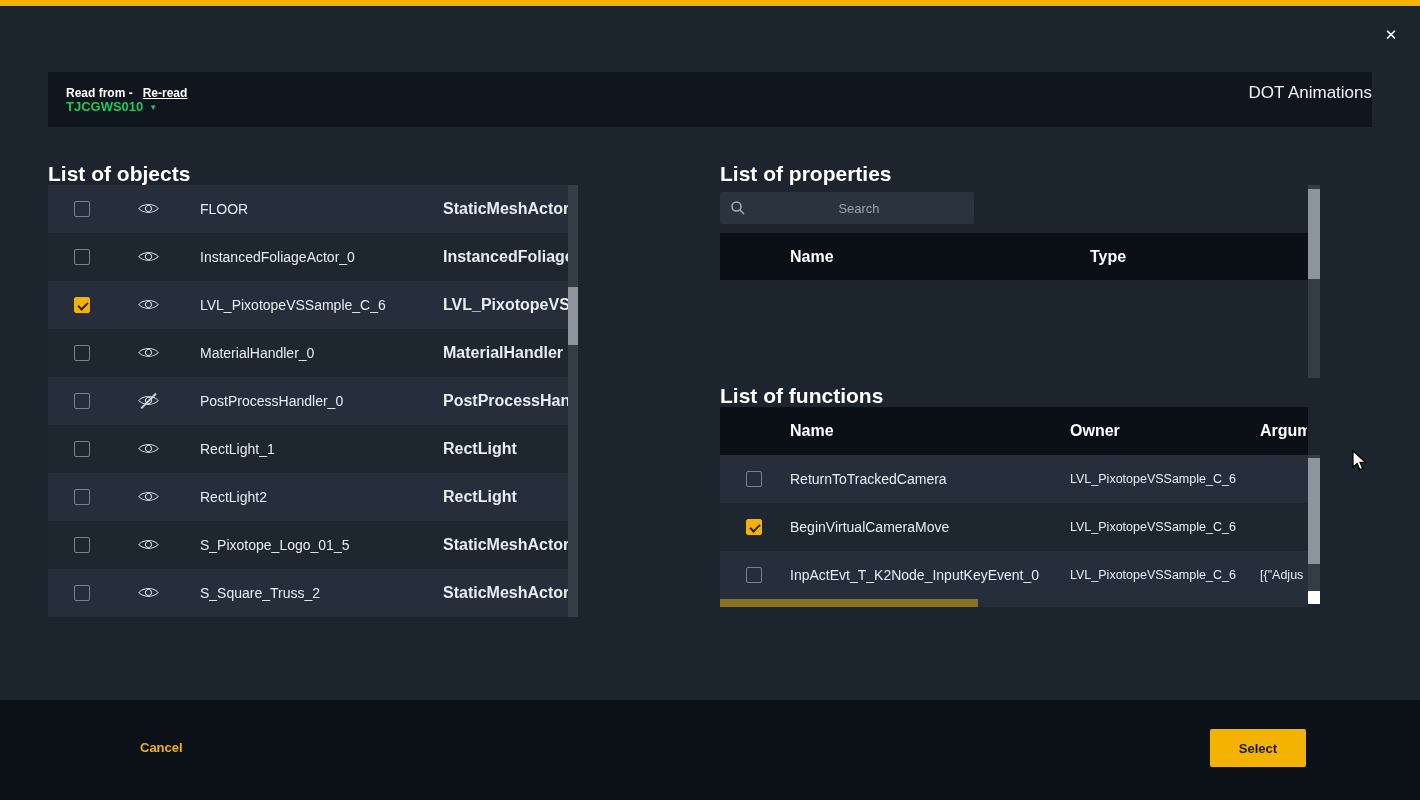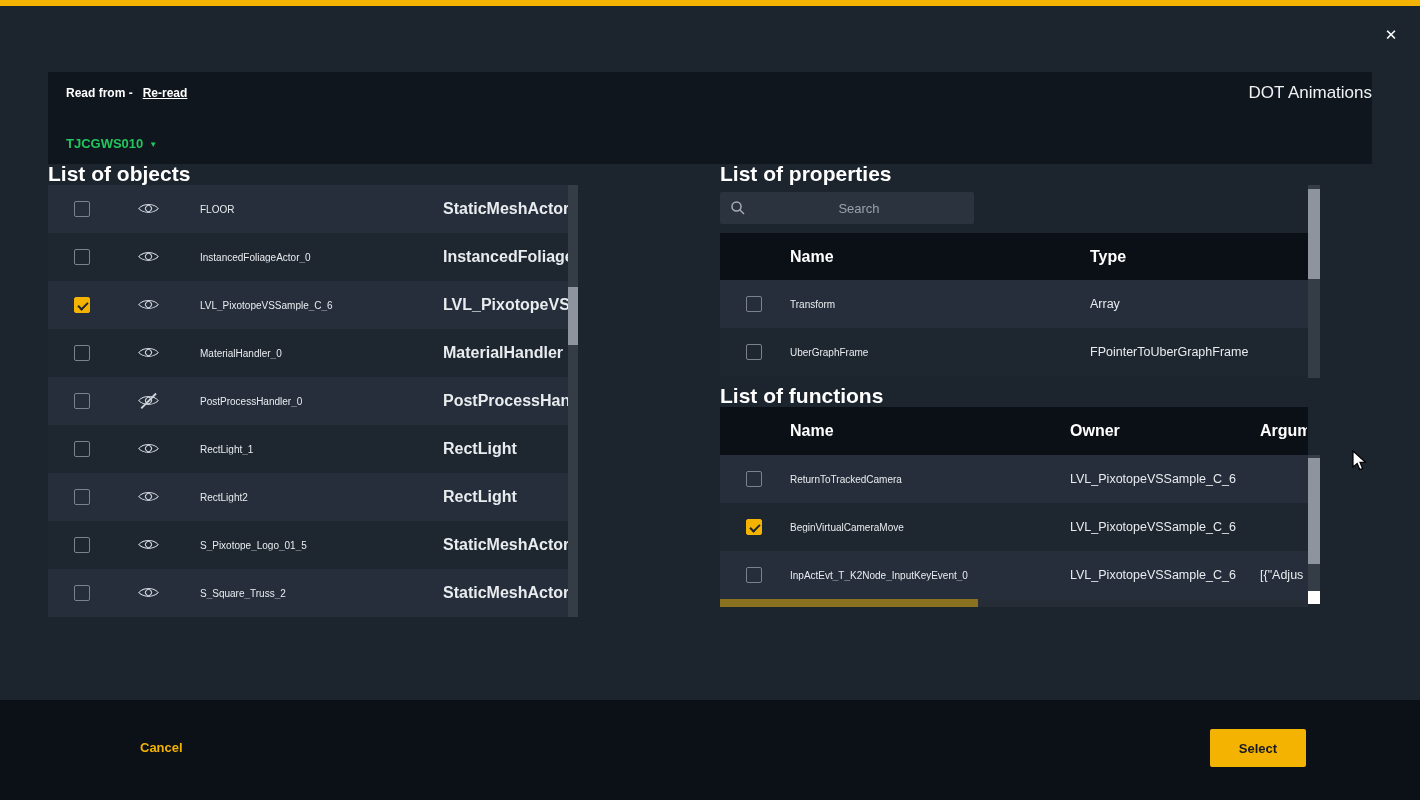--- a/index.html
+++ b/index.html
@@ -11,21 +11,21 @@
     position:relative;
     overflow:hidden;
   }
 
   
   .top-strip { position:absolute; left:0; top:0; width:100%; height:6px; background:#F5B301; }
   .close-btn { position:absolute; top:22px; right:16px; width:26px; height:26px;
                color:#ffffff; font-size:15px; line-height:26px; text-align:center; cursor:pointer; }
 
   
-  .header-band { position:absolute; left:48px; top:72px; width:1324px; height:92px; background:#10161d; }
+  .header-band { position:absolute; left:48px; top:72px; width:1324px; height:55px; background:#10161d; }
   .read-from { position:absolute; left:18px; top:14px; font-size:12px; font-weight:bold; color:#ffffff; }
   .reread { margin-left:10px; text-decoration:underline; cursor:pointer; font-weight:bold; }
   .source-select { position:absolute; left:18px; bottom:13px; color:#22c55e; font-weight:bold;
                    font-size:13px; cursor:pointer; }
   .caret { font-size:8px; margin-left:6px; vertical-align:1px; }
   .band-title { position:absolute; left:0; right:0; top:11px; text-align:right; font-size:17px; color:#f0f2f4; }
   .band-subtitle { position:absolute; left:0; right:0; top:44px; text-align:center; font-size:12px; font-weight:bold; color:#ffffff; }
 
   
   .section-title { position:absolute; font-size:21px; font-weight:bold; color:#ffffff; }
@@ -34,21 +34,21 @@
   #functions-title  { left:720px; top:384px; }
 
   
   .table { position:absolute; }
   .row { height:48px; position:relative; }
   .tbody .row:nth-child(odd)  { background:#252e3a; }
   .tbody .row:nth-child(even) { background:#1e2630; }
   .thead { height:47px; background:#0b1016; position:relative; }
   .hcell { position:absolute; top:50%; transform:translateY(-50%); font-size:16px; font-weight:bold;
            color:#ffffff; white-space:nowrap; overflow:hidden; }
-  .cell { position:absolute; top:50%; transform:translateY(-50%); font-size:10px; color:#e9ecef;
+  .cell { position:absolute; top:50%; transform:translateY(-50%); font-size:14px; color:#e9ecef;
           white-space:nowrap; overflow:hidden; }
 
   
   .checkbox { position:absolute; left:26px; top:16px; width:16px; height:16px;
               border:1px solid #7b828c; border-radius:2px; background:transparent; cursor:pointer; }
   .checkbox[data-checked="true"] { background:#F5B301; border-color:#F5B301; }
   .checkbox[data-checked="true"]::after { content:""; position:absolute; left:3px; top:3.5px;
               width:8px; height:4px; border-left:2px solid #20252c; border-bottom:2px solid #20252c;
               transform:rotate(-45deg); }
 
@@ -225,32 +225,20 @@
     <circle cx="6.5" cy="6.5" r="4.5" fill="none" stroke="#a7aeb7" stroke-width="1.5"></circle>
     <line x1="10" y1="10" x2="14" y2="14" stroke="#a7aeb7" stroke-width="1.5"></line>
   </svg>
   <input type="text" placeholder="Search" style="">
 </div>
 
 <div class="table" id="properties-table">
   <div class="thead">
     <span class="hcell h-name">Name</span>
     <span class="hcell h-type">Type</span>
-  </div>
-  <div class="tbody">
-    <div class="row">
-      <span class="checkbox" data-checked="false"></span>
-      <span class="cell name">Transform</span>
-      <span class="cell type">Array</span>
-    </div>
-    <div class="row">
-      <span class="checkbox" data-checked="false"></span>
-      <span class="cell name">UberGraphFrame</span>
-      <span class="cell type">FPointerToUberGraphFrame</span>
-    </div>
   </div>
 </div>
 
 <div class="vscroll" id="properties-scroll">
   <div class="vthumb"></div>
 </div>
 
 <div class="table" id="functions-table">
   <div class="thead">
     <span class="hcell h-name">Name</span>

